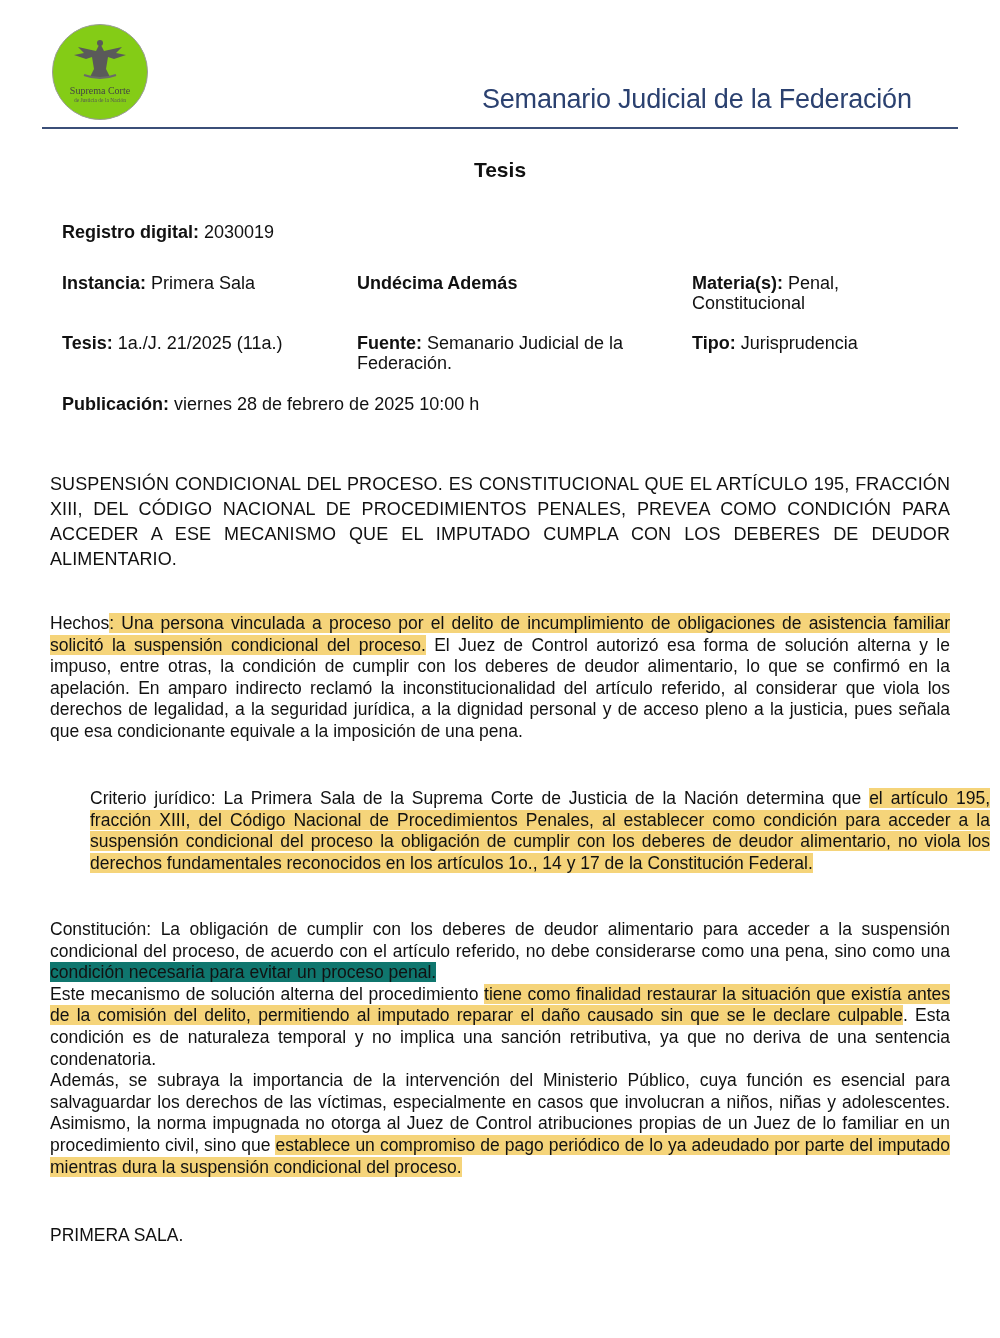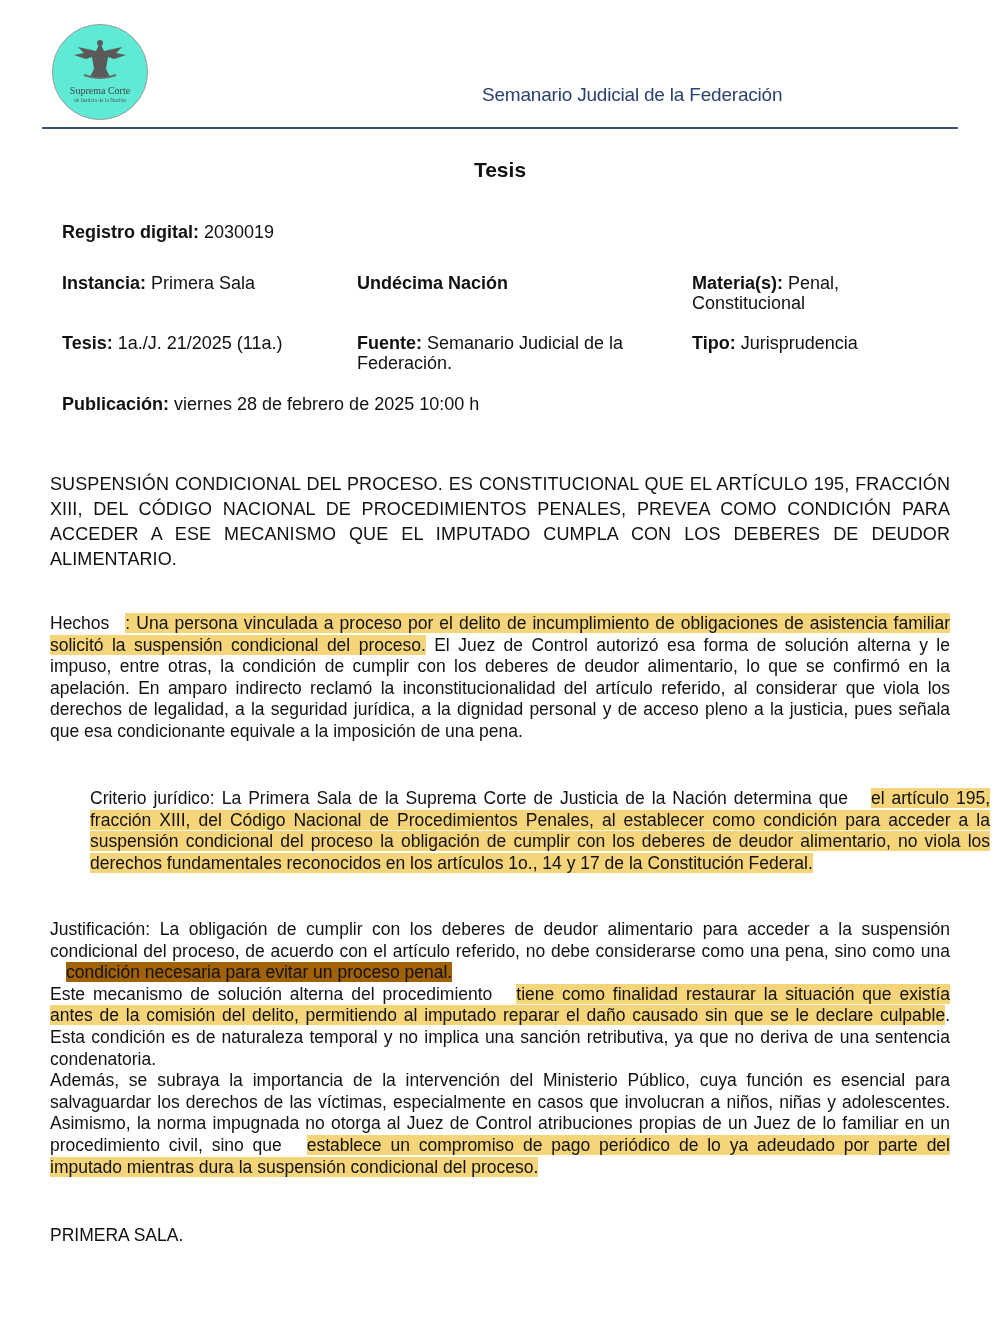--- a/index.html
+++ b/index.html
@@ -2,54 +2,54 @@
 <html><head>
   <meta charset="utf-8">
   <style>
     html, body { margin: 0; padding: 0; background: #ffffff; }
     body {
       width: 1000px; height: 1338px; position: relative; overflow: hidden;
       font-family: "Liberation Sans", sans-serif; color: #111111;
     }
     .logo {
       position: absolute; left: 52px; top: 24px; width: 94px; height: 94px;
-      border: 1.5px solid #9a9a9a; border-radius: 50%; background: #5eead4;
+      border: 1.5px solid #9a9a9a; border-radius: 50%; background: #84cc16;
     }
     .logo svg { position: absolute; left: 17px; top: 10px; }
     .logo .l1 {
       position: absolute; left: 0; right: 0; top: 60px; text-align: center;
       font-family: "Liberation Serif", serif; font-size: 10px; color: #444;
     }
     .logo .l2 {
       position: absolute; left: 0; right: 0; top: 72px; text-align: center;
       font-family: "Liberation Serif", serif; font-size: 5.5px; color: #555;
     }
     .site-title {
       position: absolute; left: 482px; top: 84px;
-      font-size: 19px; color: #2b4170; letter-spacing: -0.2px;
+      font-size: 27px; color: #2b4170; letter-spacing: -0.2px;
     }
     .header-rule {
       position: absolute; left: 42px; top: 127px; width: 916px; height: 2px; background: #3b4f78;
     }
     .doc-type {
       position: absolute; left: 0; right: 0; top: 158px; text-align: center;
       font-size: 21px; font-weight: bold;
     }
     .meta { position: absolute; font-size: 18px; line-height: 20px; }
     .meta b { font-weight: bold; }
     .body-text {
       position: absolute; left: 50px; width: 900px;
       font-size: 17.5px; line-height: 21.6px; text-align: justify;
       transform-origin: left top;
     }
     .title-block {
       position: absolute; left: 50px; top: 472px; width: 900px;
       font-size: 18px; line-height: 25px; text-align: justify; letter-spacing: 0.1px;
     }
-    mark { background: #f5d47a; color: inherit; padding: 0; margin-left: 16px; }
+    mark { background: #f5d47a; color: inherit; padding: 0; }
     p { margin: 0; }
   </style>
 </head>
 <body>
 
 <div class="logo">
   <svg width="60" height="48" viewBox="0 0 60 48">
     <path d="M30 8 L26 16 L8 12 L14 18 L4 20 L16 24 L22 22 L24 34 L20 42 L40 42 L36 34 L38 22 L44 24 L56 20 L46 18 L52 12 L34 16 Z" fill="#5a5a5a"></path>
     <circle cx="30" cy="8" r="3" fill="#5a5a5a"></circle>
     <path d="M14 40 Q30 46 46 40" stroke="#6a6a6a" stroke-width="2" fill="none"></path>
@@ -63,21 +63,21 @@
 <div class="doc-type">Tesis</div>
 
 <div class="meta" style="left:62px; top:222px;">
   <b>Registro digital:</b><span> 2030019</span>
 </div>
 
 <div class="meta" style="left:62px; top:273px;">
   <b>Instancia:</b><span> Primera Sala</span>
 </div>
 <div class="meta" style="left:357px; top:273px;">
-  <b>Undécima Nación</b>
+  <b>Undécima Además</b>
 </div>
 <div class="meta" style="left:692px; top:273px; width:220px;">
   <b>Materia(s):</b><span> Penal, Constitucional</span>
 </div>
 
 <div class="meta" style="left:62px; top:333px;">
   <b>Tesis:</b><span> 1a./J. 21/2025 (11a.)</span>
 </div>
 <div class="meta" style="left:357px; top:333px; width:315px;">
   <b>Fuente:</b><span> Semanario Judicial de la Federación.</span>
@@ -94,18 +94,18 @@
 
 <div class="body-text" style="top:613px;">
   <p><span>Hechos</span><mark style="background: rgb(245, 212, 122);">: Una persona vinculada a proceso por el delito de incumplimiento de obligaciones de asistencia familiar solicitó la suspensión condicional del proceso.</mark><span> El Juez de Control autorizó esa forma de solución alterna y le impuso, entre otras, la condición de cumplir con los deberes de deudor alimentario, lo que se confirmó en la apelación. En amparo indirecto reclamó la inconstitucionalidad del artículo referido, al considerar que viola los derechos de legalidad, a la seguridad jurídica, a la dignidad personal y de acceso pleno a la justicia, pues señala que esa condicionante equivale a la imposición de una pena.</span></p>
 </div>
 
 <div class="body-text" style="top:788px;padding-left:40px;">
   <p><span>Criterio jurídico: La Primera Sala de la Suprema Corte de Justicia de la Nación determina que </span><mark style="background: rgb(245, 212, 122);">el artículo 195, fracción XIII, del Código Nacional de Procedimientos Penales, al establecer como condición para acceder a la suspensión condicional del proceso la obligación de cumplir con los deberes de deudor alimentario, no viola los derechos fundamentales reconocidos en los artículos 1o., 14 y 17 de la Constitución Federal.</mark></p>
 </div>
 
 <div class="body-text" style="top:919px;">
-  <p><span>Justificación: La obligación de cumplir con los deberes de deudor alimentario para acceder a la suspensión condicional del proceso, de acuerdo con el artículo referido, no debe considerarse como una pena, sino como una </span><mark style="background: #a16207;">condición necesaria para evitar un proceso penal.</mark></p>
+  <p><span>Constitución: La obligación de cumplir con los deberes de deudor alimentario para acceder a la suspensión condicional del proceso, de acuerdo con el artículo referido, no debe considerarse como una pena, sino como una </span><mark style="background: #0f766e;">condición necesaria para evitar un proceso penal.</mark></p>
   <p><span>Este mecanismo de solución alterna del procedimiento </span><mark style="background: rgb(245, 212, 122);">tiene como finalidad restaurar la situación que existía antes de la comisión del delito, permitiendo al imputado reparar el daño causado sin que se le declare culpable</mark><span>. Esta condición es de naturaleza temporal y no implica una sanción retributiva, ya que no deriva de una sentencia condenatoria.</span></p>
   <p><span>Además, se subraya la importancia de la intervención del Ministerio Público, cuya función es esencial para salvaguardar los derechos de las víctimas, especialmente en casos que involucran a niños, niñas y adolescentes. Asimismo, la norma impugnada no otorga al Juez de Control atribuciones propias de un Juez de lo familiar en un procedimiento civil, sino que </span><mark style="background: rgb(245, 212, 122);">establece un compromiso de pago periódico de lo ya adeudado por parte del imputado mientras dura la suspensión condicional del proceso.</mark></p>
 </div>
 
 <div class="body-text" style="top:1225px;">PRIMERA SALA.</div>
 
 </body></html>

